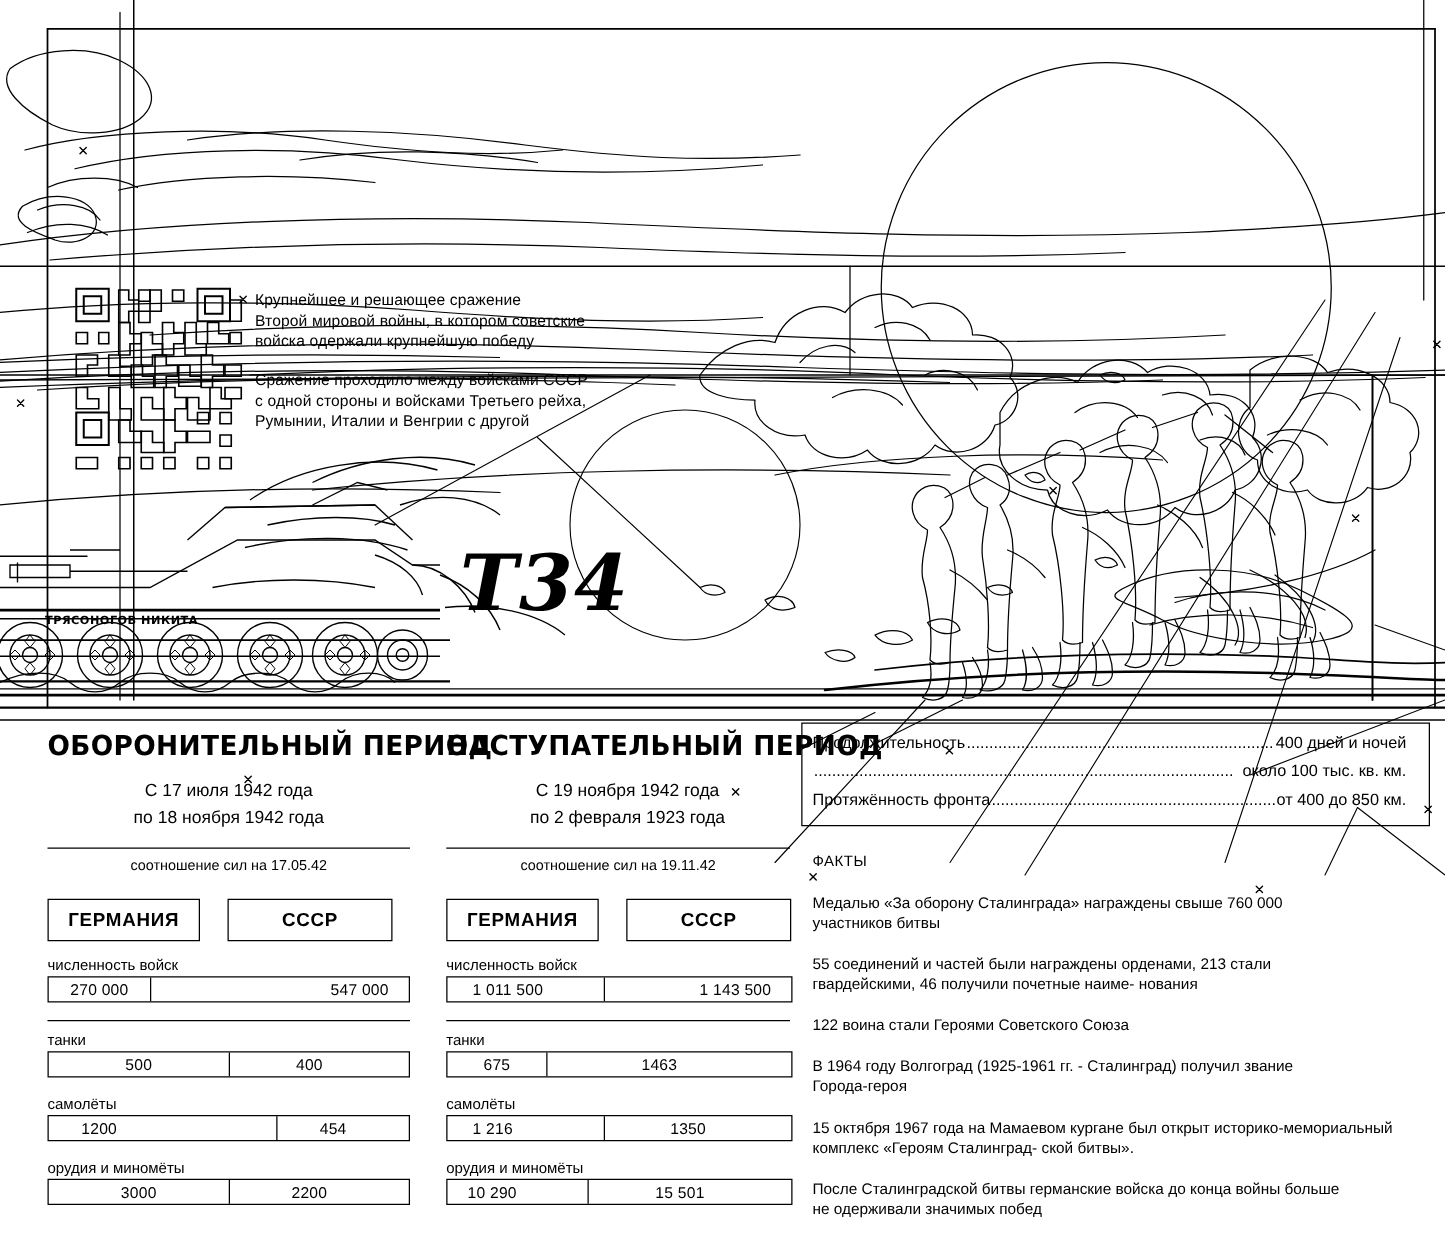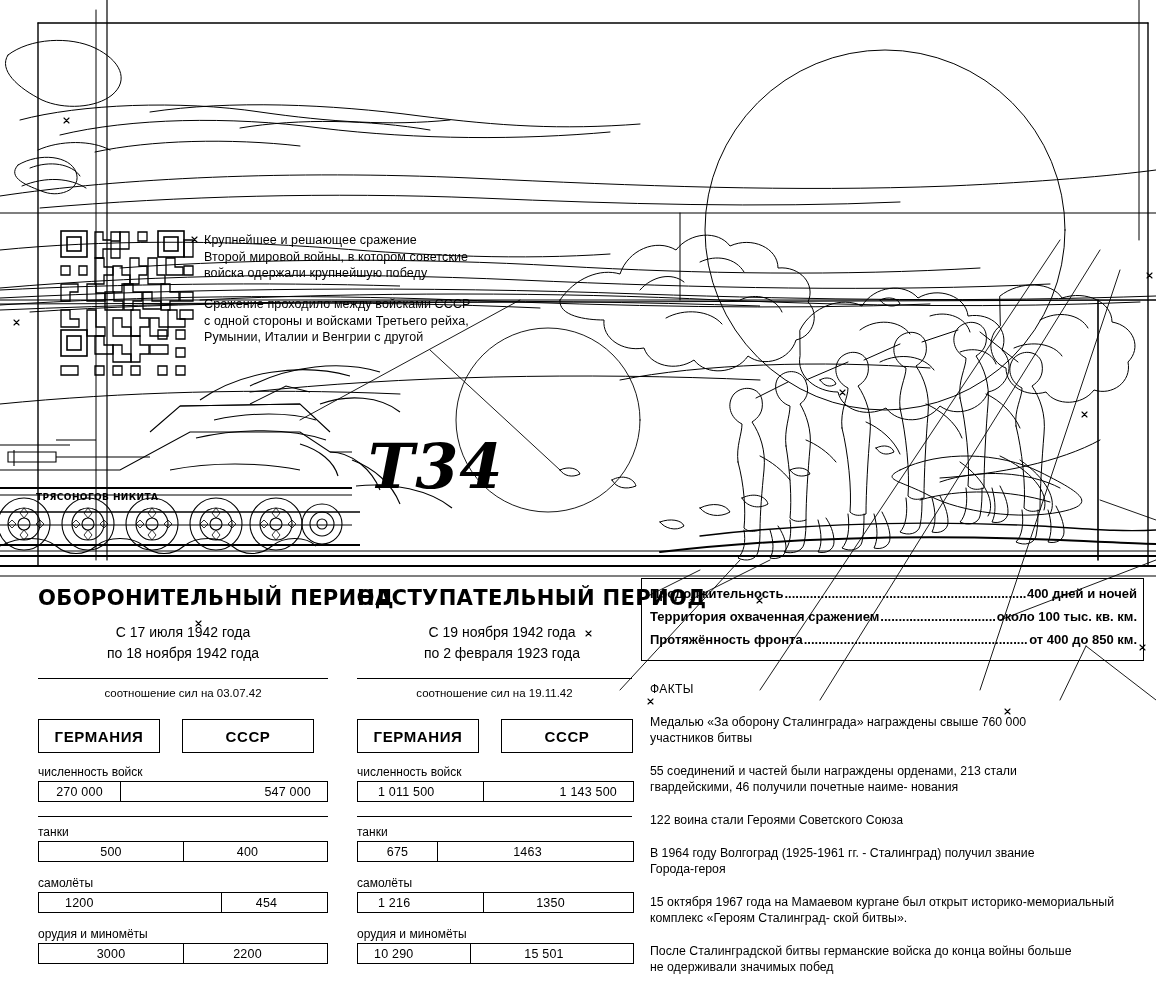--- a/index.html
+++ b/index.html
@@ -117,22 +117,21 @@
   }
   .rule{
     border-top:1.5px solid #000;
     height:0;
   }
 
   
   .kv-box{
     border:1.5px solid #000;
     box-sizing:border-box;
-    padding:3px 6px 3px 8px;
-    font-weight:bold;
+    padding:3px 18px 3px 8px;
   }
   .kv-row{
     display:flex;
     align-items:baseline;
     font-size:13px;
     line-height:23px;
     white-space:nowrap;
   }
   .kv-key{flex:0 0 auto;}
   .kv-dots{
@@ -434,21 +433,21 @@
 
   <div class="abs t34" style="left:368px; top:428px;">Т34</div>
 
   <div class="abs tank-sign" style="left:36px; top:492px;">ТРЯСОНОГОВ НИКИТА</div>
 
   <div class="abs" style="left:38px; top:585px; width:290px;">
     <div class="period-head">ОБОРОНИТЕЛЬНЫЙ ПЕРИОД</div>
     <div class="period-dates" style="margin-top:12px;">С 17 июля 1942 года
 по 18 ноября 1942 года</div>
     <div class="rule" style="margin-top:14px; width:290px;"></div>
-    <div class="ratio-label" style="margin-top:8px;">соотношение сил на 03.07.42</div>
+    <div class="ratio-label" style="margin-top:8px;">соотношение сил на 17.05.42</div>
 
     <div style="display:flex; gap:22px; margin-top:20px;">
       <div class="side-box" style="width:120px;">ГЕРМАНИЯ</div>
       <div class="side-box" style="width:130px;">СССР</div>
     </div>
 
     <div style="margin-top:12px;">
       <div class="cat-label">численность войск</div>
       <div class="val-row">
         <div class="val-cell ger" style="width:82px;">270 000</div>
@@ -530,21 +529,20 @@
     </div>
   </div>
 
   <div class="abs kv-box" style="left:641px; top:578px; width:503px; height:83px;">
     <div class="kv-row">
       <span class="kv-key">Продолжительность</span>
       <span class="kv-dots">.............................................................................................</span>
       <span class="kv-val">400 дней и ночей</span>
     </div>
     <div class="kv-row">
-      <span class="kv-key">Территория охваченная сражением</span>
       <span class="kv-dots">.............................................................................................</span>
       <span class="kv-val">около 100 тыс. кв. км.</span>
     </div>
     <div class="kv-row">
       <span class="kv-key">Протяжённость фронта</span>
       <span class="kv-dots">.............................................................................................</span>
       <span class="kv-val">от 400 до 850 км.</span>
     </div>
   </div>
 

